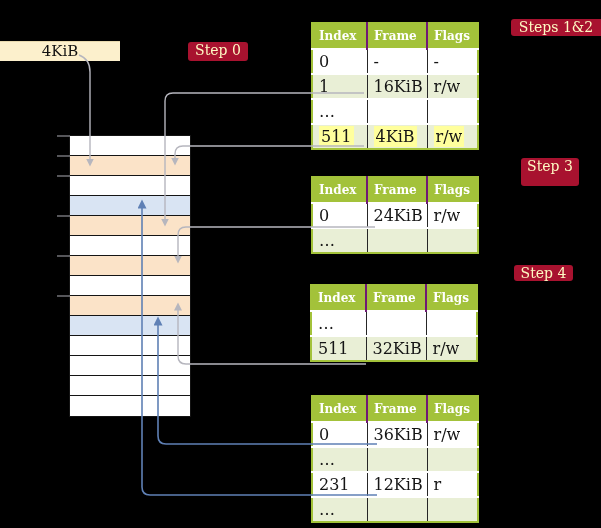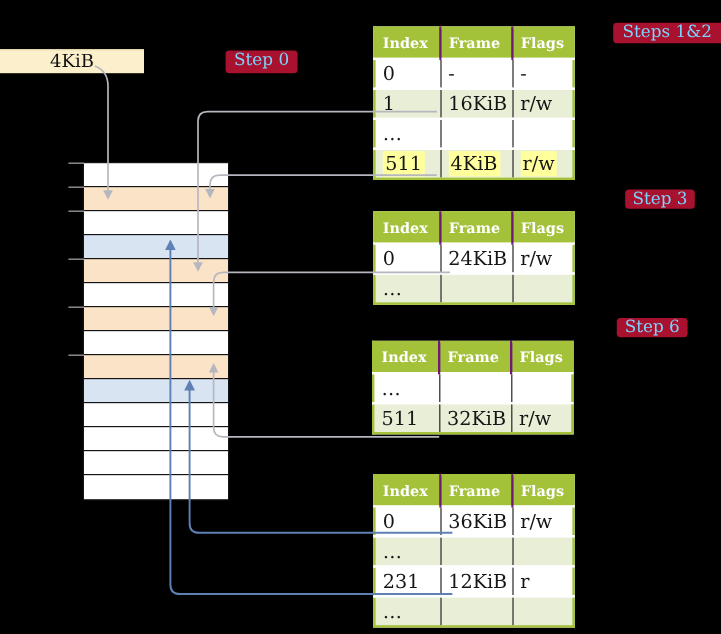--- a/index.html
+++ b/index.html
@@ -8,26 +8,26 @@
     font-family:"DejaVu Serif","Liberation Serif",serif;
   }
   
   .frame-label{
     position:absolute;left:0;top:41px;width:120px;height:19px;
     background:#fcf0cc;border-top:1px solid #e8d9ad;
     color:#111;font-size:15px;line-height:19px;text-align:center;
   }
   
   .badge{
-    position:absolute;background:#a8122f;color:#7dd3fc;
+    position:absolute;background:#a8122f;color:#fef9c3;
     font-size:14px;text-align:center;border-radius:3px;
   }
   #b-step0  {left:188px;top:42px; width:60px;height:19px;line-height:17px;}
   #b-steps12{left:511px;top:19px; width:90px;height:17px;line-height:17px;border-radius:3px 0 0 3px;}
-  #b-step3  {left:521px;top:158px;width:58px;height:16px;line-height:16px;}
+  #b-step3  {left:521px;top:158px;width:58px;height:28px;line-height:16px;}
   #b-step4  {left:514px;top:265px;width:59px;height:16px;line-height:16px;}
   
   .memory{
     position:absolute;left:69px;top:135px;width:120px;height:280px;
     border:1.5px solid #141414;box-sizing:content-box;
   }
   .mrow{width:100%;height:20px;box-sizing:border-box;border-bottom:1.5px solid #141414;}
   .mrow:last-child{border-bottom:none;}
   .mem-white{background:#ffffff;}
   .mem-orange{background:#fbe3c8;}
@@ -63,21 +63,21 @@
 </head>
 <body>
 
 <div class="stage">
 
   <div class="frame-label">4KiB</div>
 
   <div class="badge" id="b-step0">Step 0</div>
   <div class="badge" id="b-steps12">Steps 1&amp;2</div>
   <div class="badge" id="b-step3">Step 3</div>
-  <div class="badge" id="b-step4">Step 6</div>
+  <div class="badge" id="b-step4">Step 4</div>
 
   <div class="memory">
     <div class="mrow mem-white"></div>
     <div class="mrow mem-orange"></div>
     <div class="mrow mem-white"></div>
     <div class="mrow mem-blue"></div>
     <div class="mrow mem-orange"></div>
     <div class="mrow mem-white"></div>
     <div class="mrow mem-orange"></div>
     <div class="mrow mem-white"></div>

